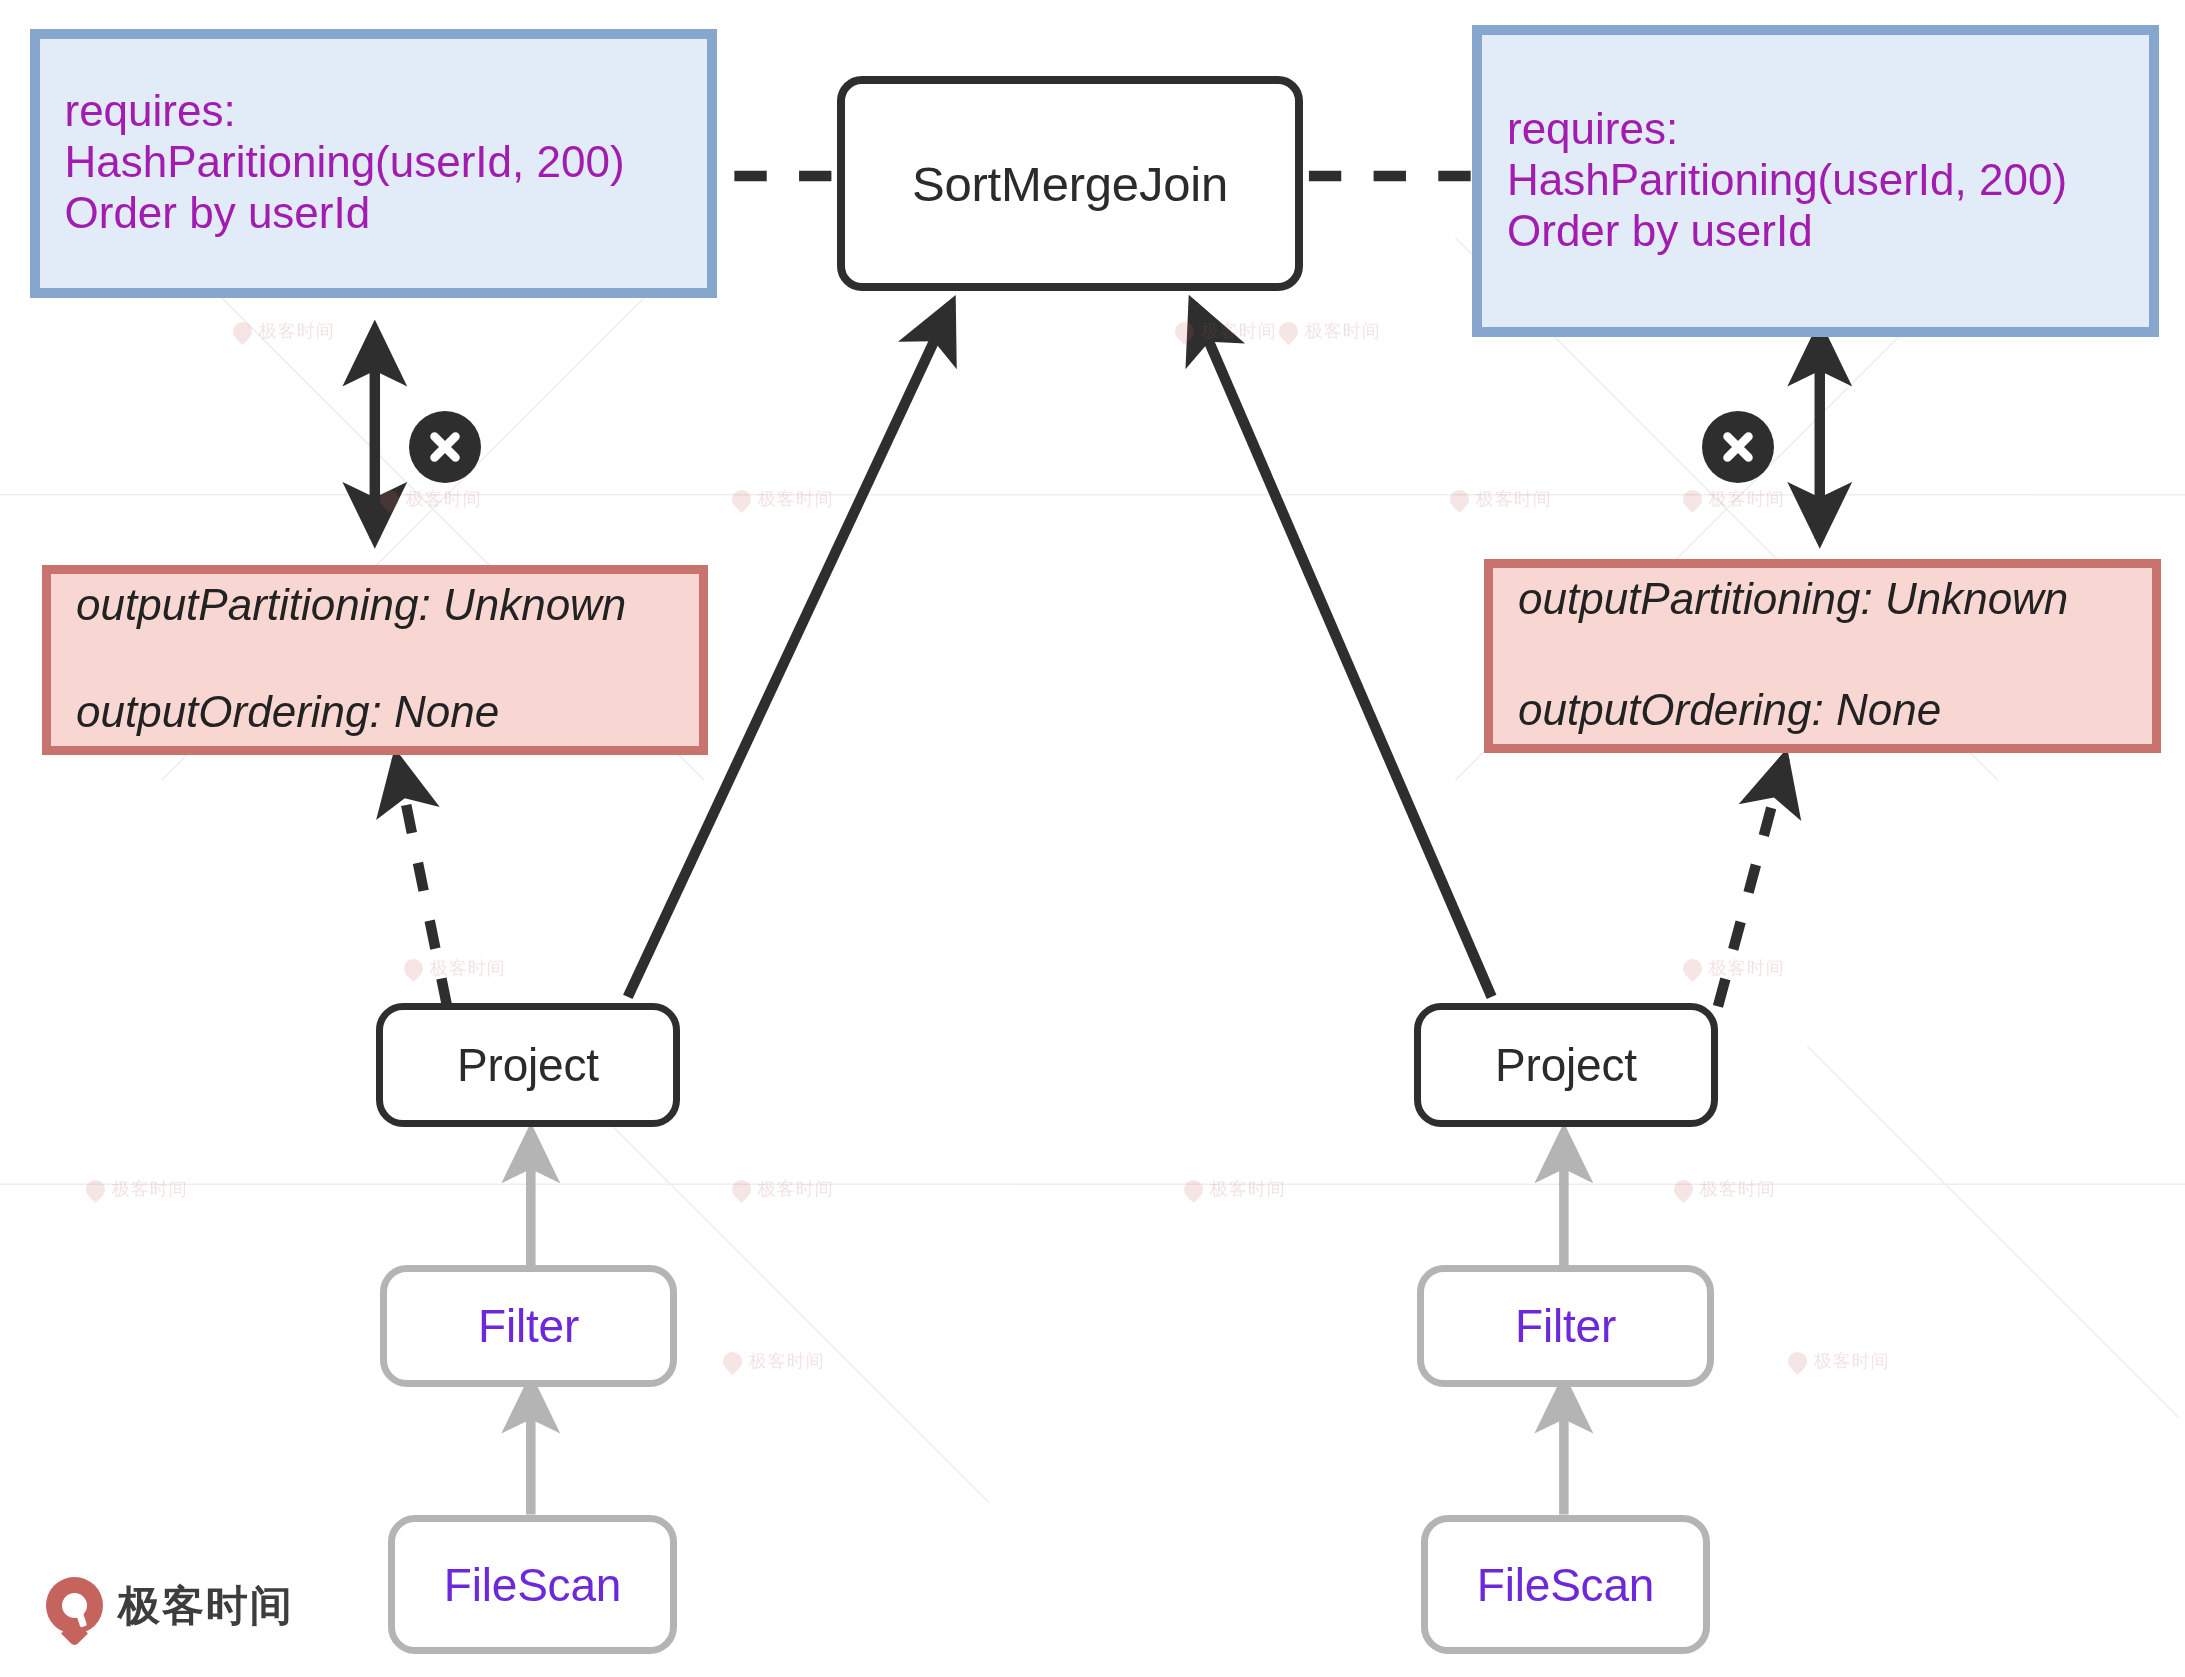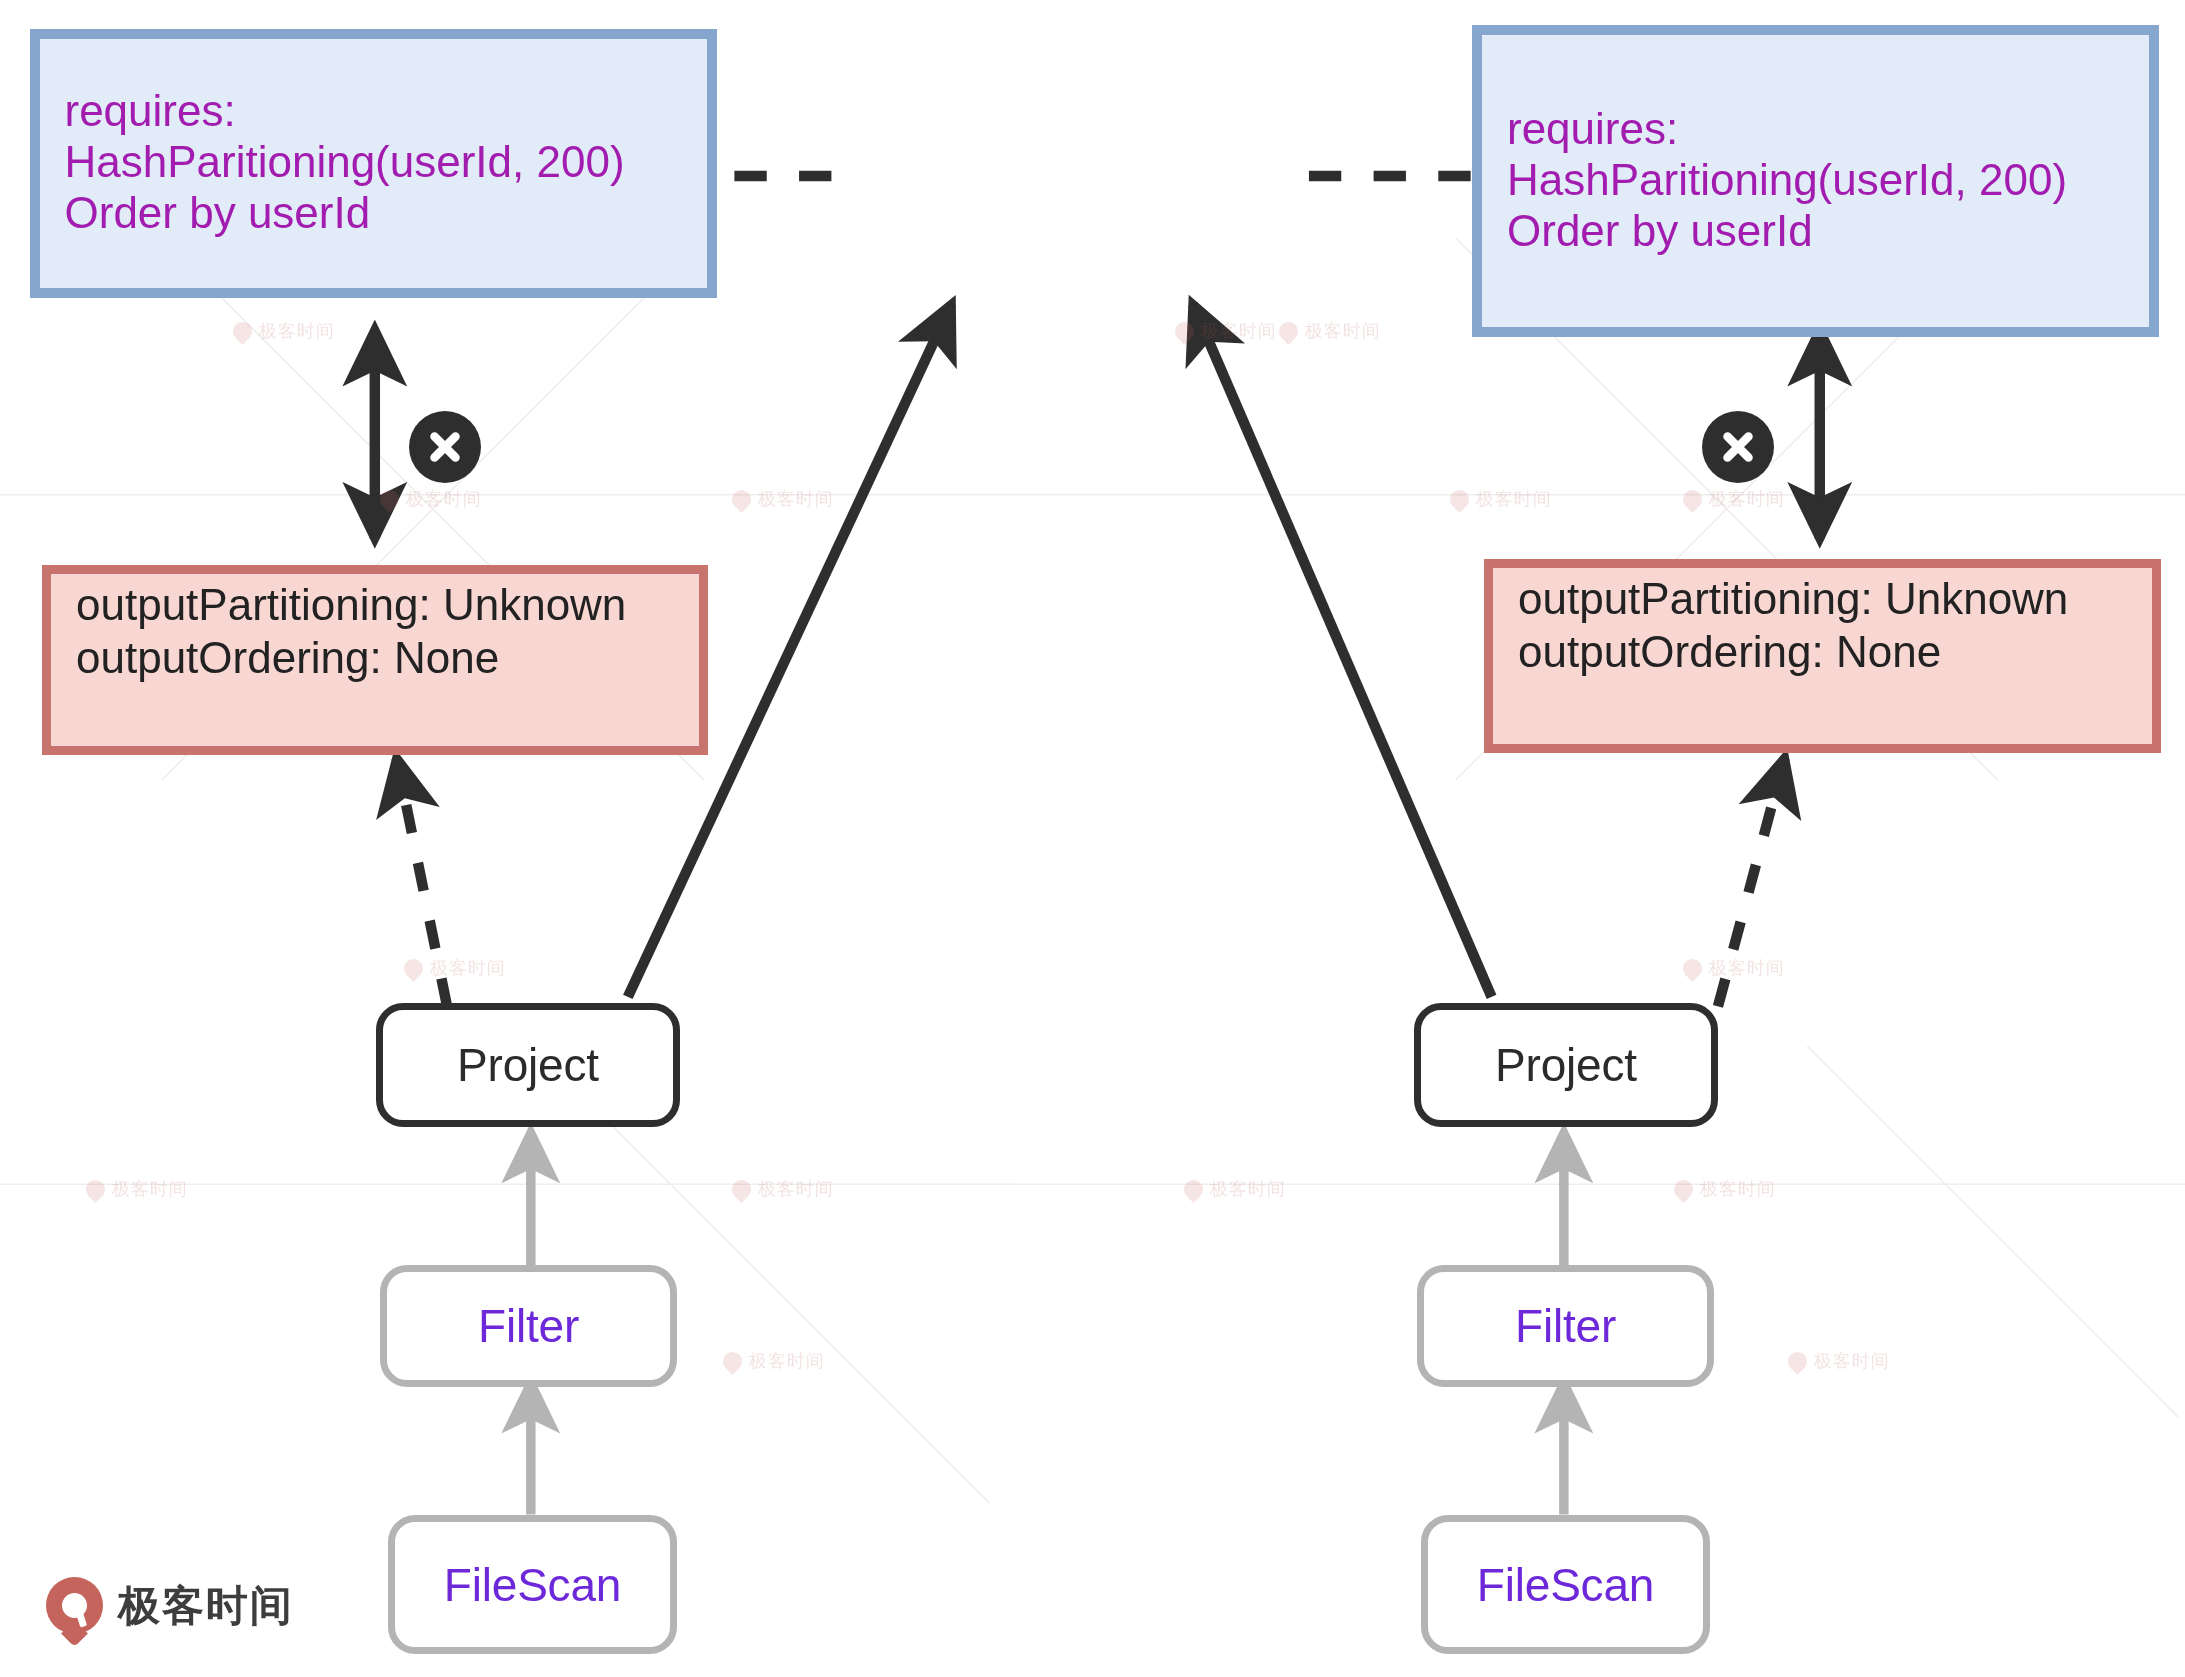--- a/index.html
+++ b/index.html
@@ -62,25 +62,26 @@
     line-height: 1.16;
     color: #a21caf;
   }
 
   
   .out-box {
     border: 9.5px solid #c8736d;
     background: #f8d7d3;
     flex-direction: column;
     align-items: flex-start;
-    justify-content: flex-start;
+    justify-content: space-between;
     padding: 3.8px 25px 7.6px 25px;
     font-size: 44px;
     line-height: 1.22;
     color: #222222;
+    font-style: italic;
   }
 
   .req-line, .out-line { white-space: nowrap; display: block; }
 
   
   #edges {
     position: absolute;
     left: 0; top: 0;
     width: 2186px;
     height: 1678px;
@@ -277,20 +278,23 @@
     <span class="req-line">HashParitioning(userId, 200)</span>
     <span class="req-line">Order by userId</span>
   </div>
 
   <div class="node req-box" style="left:1472px; top:25px; width:687px; height:312px;">
     <span class="req-line">requires:</span>
     <span class="req-line">HashParitioning(userId, 200)</span>
     <span class="req-line">Order by userId</span>
   </div>
 
+  <div class="node op-node" style="left:837px; top:76px; width:466px; height:215px;">
+    <span>SortMergeJoin</span>
+  </div>
 
   <div class="node out-box" style="left:42px; top:565px; width:666px; height:190px;">
     <span class="out-line">outputPartitioning: Unknown</span>
     <span class="out-line">outputOrdering: None</span>
   </div>
 
   <div class="node out-box" style="left:1484px; top:559px; width:677px; height:194px;">
     <span class="out-line">outputPartitioning: Unknown</span>
     <span class="out-line">outputOrdering: None</span>
   </div>

